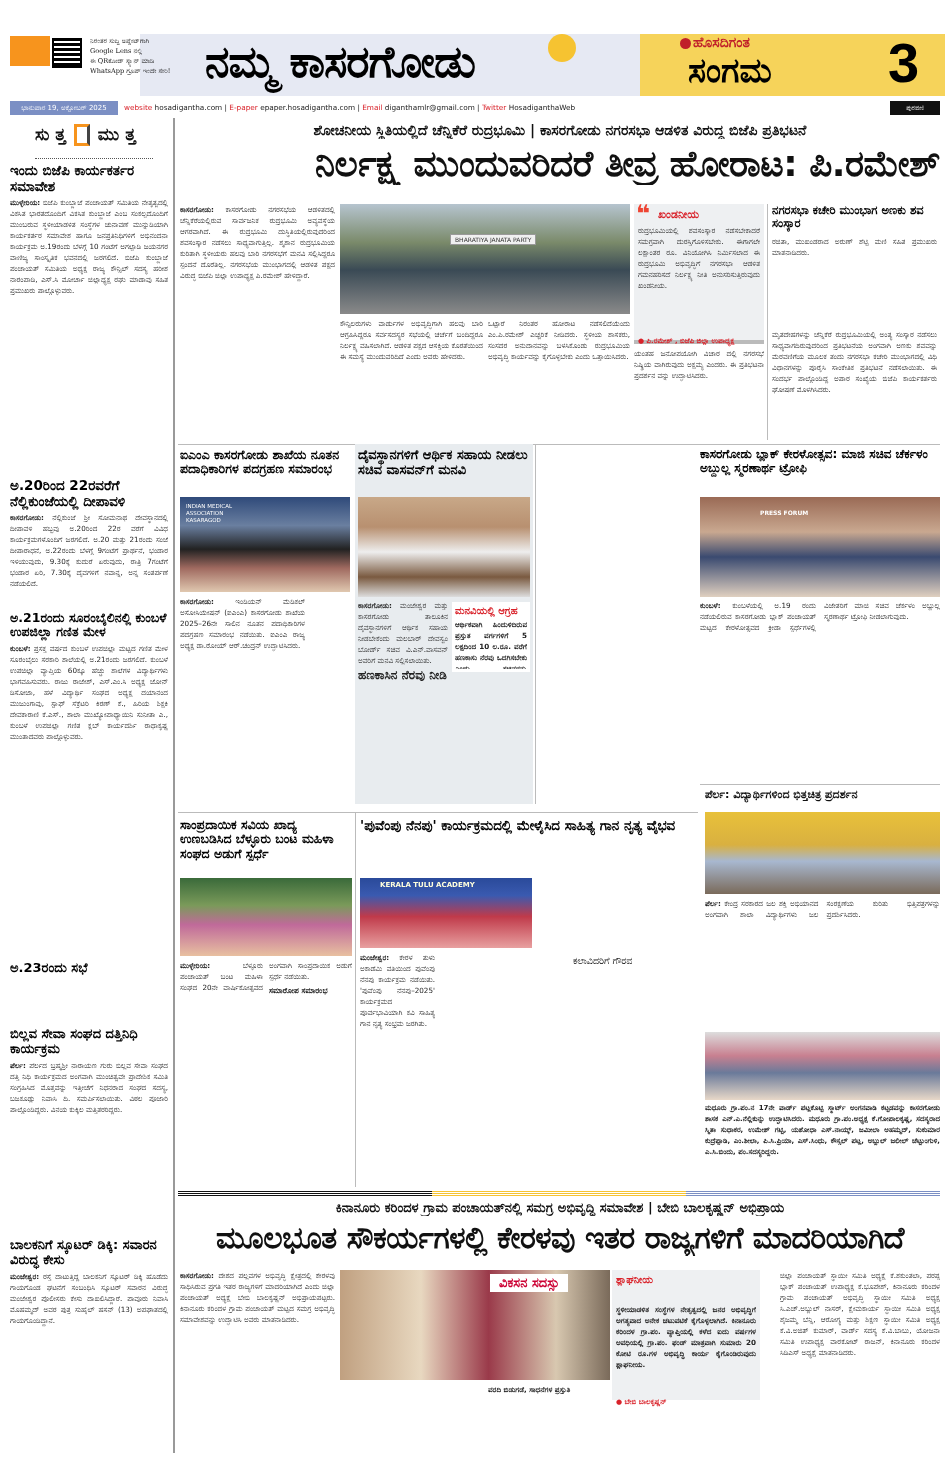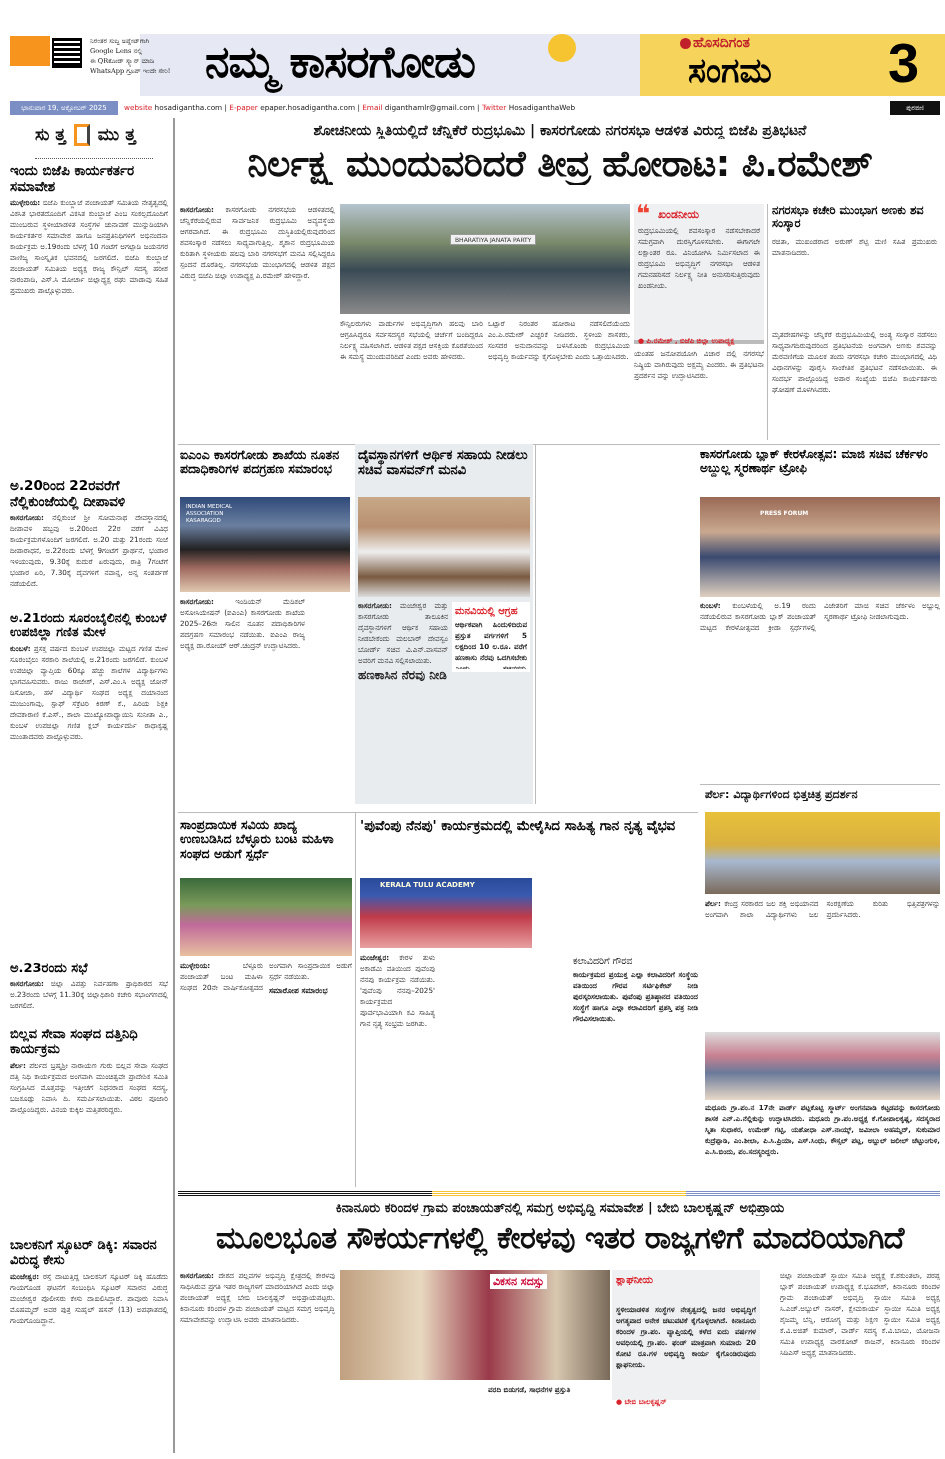--- a/index.html
+++ b/index.html
@@ -74,33 +74,32 @@
 <div class="abs" style="left:10px;top:478px;width:158px">
   <div class="head-kn" style="font-size:13.5px">ಅ.20ರಿಂದ 22ರವರೆಗೆ ನೆಲ್ಲಿಕುಂಜೆಯಲ್ಲಿ ದೀಪಾವಳಿ</div>
   <div class="body-text" style="height:85px;margin-top:3px"><span class="lead">ಕಾಸರಗೋಡು:</span> <span>ನೆಲ್ಲಿಕುಂಜೆ ಶ್ರೀ ಸೋಮನಾಥ ದೇವಸ್ಥಾನದಲ್ಲಿ ದೀಪಾವಳಿ ಹಬ್ಬವು ಅ.20ರಿಂದ 22ರ ವರೆಗೆ ವಿವಿಧ ಕಾರ್ಯಕ್ರಮಗಳೊಂದಿಗೆ ಜರಗಲಿದೆ. ಅ.20 ಮತ್ತು 21ರಂದು ಸಂಜೆ ದೀಪಾರಾಧನೆ, ಅ.22ರಂದು ಬೆಳಗ್ಗೆ 9ಗಂಟೆಗೆ ಪ್ರಾರ್ಥನೆ, ಭಂಡಾರ ಇಳಿಯುವುದು, 9.30ಕ್ಕೆ ಕುದುರೆ ಏರುವುದು, ರಾತ್ರಿ 7ಗಂಟೆಗೆ ಭಂಡಾರ ಏರಿ, 7.30ಕ್ಕೆ ದೈವಗಳಿಗೆ ನವಾನ್ನ, ಅನ್ನ ಸಂತರ್ಪಣೆ ನಡೆಯಲಿದೆ.</span></div>
 </div>
 <div class="abs" style="left:10px;top:611px;width:158px">
   <div class="head-kn" style="font-size:12.5px">ಅ.21ರಂದು ಸೂರಂಬೈಲಿನಲ್ಲಿ ಕುಂಬಳೆ ಉಪಜಿಲ್ಲಾ ಗಣಿತ ಮೇಳ</div>
   <div class="body-text" style="height:305px;margin-top:3px"><span class="lead">ಕುಂಬಳೆ:</span> <span>ಪ್ರಸಕ್ತ ವರ್ಷದ ಕುಂಬಳೆ ಉಪಜಿಲ್ಲಾ ಮಟ್ಟದ ಗಣಿತ ಮೇಳ ಸೂರಂಬೈಲು ಸರಕಾರಿ ಶಾಲೆಯಲ್ಲಿ ಅ.21ರಂದು ಜರಗಲಿದೆ. ಕುಂಬಳೆ ಉಪಜಿಲ್ಲಾ ವ್ಯಾಪ್ತಿಯ 60ಕ್ಕೂ ಹೆಚ್ಚು ಶಾಲೆಗಳ ವಿದ್ಯಾರ್ಥಿಗಳು ಭಾಗವಹಿಸುವರು. ರಾಜು ರಾಜೇಶ್, ಎಸ್.ಎಂ.ಸಿ ಅಧ್ಯಕ್ಷ ಜೋನ್ ಡಿಸೋಜಾ, ಹಳೆ ವಿದ್ಯಾರ್ಥಿ ಸಂಘದ ಅಧ್ಯಕ್ಷ ದಯಾನಂದ ಮುಜುಂಗಾವು, ಸ್ಟಾಫ್ ಸೆಕ್ರೆಟರಿ ಕಿರಣ್ ಕೆ., ಹಿರಿಯ ಶಿಕ್ಷಕಿ ದೇವಕಾರಾಣಿ ಕೆ.ಎಸ್., ಶಾಲಾ ಮುಖ್ಯೋಪಾಧ್ಯಾಯಿನಿ ಸುನೀತಾ ಎ., ಕುಂಬಳೆ ಉಪಜಿಲ್ಲಾ ಗಣಿತ ಕ್ಲಬ್ ಕಾರ್ಯದರ್ಶಿ ರಾಧಾಕೃಷ್ಣ ಮುಂತಾದವರು ಪಾಲ್ಗೊಳ್ಳುವರು.</span></div>
 </div>
 <div class="abs" style="left:10px;top:961px;width:158px">
   <div class="head-kn" style="font-size:13px">ಅ.23ರಂದು ಸಭೆ</div>
-  <div class="body-text" style="height:40px;margin-top:2px"><span class="lead">ಕಾಸರಗೋಡು:</span> <span>ಜಿಲ್ಲಾ ವಿಪತ್ತು ನಿರ್ವಹಣಾ ಪ್ರಾಧಿಕಾರದ ಸಭೆ ಅ.23ರಂದು ಬೆಳಗ್ಗೆ 11.30ಕ್ಕೆ ಜಿಲ್ಲಾಧಿಕಾರಿ ಕಚೇರಿ ಸಭಾಂಗಣದಲ್ಲಿ ಜರಗಲಿದೆ.</span></div>
 </div>
 <div class="abs" style="left:10px;top:1027px;width:158px">
   <div class="head-kn" style="font-size:13px">ಬಿಲ್ಲವ ಸೇವಾ ಸಂಘದ ದತ್ತಿನಿಧಿ ಕಾರ್ಯಕ್ರಮ</div>
   <div class="body-text" style="height:155px;margin-top:3px"><span class="lead">ಪೆರ್ಲ:</span> <span>ಪೆರ್ಲದ ಬ್ರಹ್ಮಶ್ರೀ ನಾರಾಯಣ ಗುರು ಬಿಲ್ಲವ ಸೇವಾ ಸಂಘದ ದತ್ತಿ ನಿಧಿ ಕಾರ್ಯಕ್ರಮದ ಅಂಗವಾಗಿ ಮುಂಚಿತ್ವವೇ ಪ್ರಾದೇಶಿಕ ಸಮಿತಿ ಸಂಗ್ರಹಿಸಿದ ಮೊತ್ತವನ್ನು ಇತ್ತೀಚೆಗೆ ನಿಧನರಾದ ಸಂಘದ ಸದಸ್ಯ, ಬಜಕೂಡ್ಲು ನಿವಾಸಿ ದಿ. ಸಮರ್ಪಿಸಲಾಯಿತು. ವಿಠಲ ಪೂಜಾರಿ ಪಾಲ್ಗೊಂಡಿದ್ದರು. ವಿನಯ ಕುಕ್ಕಿಲ ಮತ್ತಿತರರಿದ್ದರು.</span></div>
 </div>
 <div class="abs" style="left:10px;top:1238px;width:158px">
   <div class="head-kn" style="font-size:13px">ಬಾಲಕನಿಗೆ ಸ್ಕೂಟರ್ ಡಿಕ್ಕಿ: ಸವಾರನ ವಿರುದ್ಧ ಕೇಸು</div>
   <div class="body-text" style="height:170px;margin-top:3px"><span class="lead">ಮಂಜೇಶ್ವರ:</span> <span>ರಸ್ತೆ ದಾಟುತ್ತಿದ್ದ ಬಾಲಕನಿಗೆ ಸ್ಕೂಟರ್ ಡಿಕ್ಕಿ ಹೊಡೆದು ಗಾಯಗೊಂಡ ಘಟನೆಗೆ ಸಂಬಂಧಿಸಿ ಸ್ಕೂಟರ್ ಸವಾರನ ವಿರುದ್ಧ ಮಂಜೇಶ್ವರ ಪೊಲೀಸರು ಕೇಸು ದಾಖಲಿಸಿದ್ದಾರೆ. ಪಾವೂರು ನಿವಾಸಿ ಮೊಹಮ್ಮದ್ ಅವರ ಪುತ್ರ ಸುಹೈಲ್ ಹಸನ್ (13) ಅಪಘಾತದಲ್ಲಿ ಗಾಯಗೊಂಡಿದ್ದಾನೆ.</span></div>
 </div>
 
 <div class="abs" style="left:180px;top:122px;width:760px;text-align:center;font-size:14px;font-weight:bold;white-space:nowrap;overflow:hidden">ಶೋಚನೀಯ ಸ್ಥಿತಿಯಲ್ಲಿದೆ ಚೆನ್ನಿಕೆರೆ ರುದ್ರಭೂಮಿ | ಕಾಸರಗೋಡು ನಗರಸಭಾ ಆಡಳಿತ ವಿರುದ್ಧ ಬಿಜೆಪಿ ಪ್ರತಿಭಟನೆ</div>
-<div class="abs" style="left:180px;top:143px;width:760px;text-align:center;font-size:36px;font-weight:bold;white-space:nowrap;overflow:hidden;letter-spacing:-0.5px">ನಿರ್ಲಕ್ಷ್ಯ ಮುಂದುವರಿದರೆ ತೀವ್ರ ಹೋರಾಟ: ಪಿ.ರಮೇಶ್</div>
+<div class="abs" style="left:180px;top:143px;width:760px;text-align:right;font-size:36px;font-weight:bold;white-space:nowrap;overflow:hidden;letter-spacing:-0.5px">ನಿರ್ಲಕ್ಷ್ಯ ಮುಂದುವರಿದರೆ ತೀವ್ರ ಹೋರಾಟ: ಪಿ.ರಮೇಶ್</div>
 
 <div class="abs body-text" style="left:180px;top:204px;width:155px;height:236px"><span class="lead">ಕಾಸರಗೋಡು:</span> <span>ಕಾಸರಗೋಡು ನಗರಸಭೆಯ ಆಡಳಿತದಲ್ಲಿ ಚೆನ್ನಿಕೆರೆಯಲ್ಲಿರುವ ಸಾರ್ವಜನಿಕ ರುದ್ರಭೂಮಿ ಅವ್ಯವಸ್ಥೆಯ ಆಗರವಾಗಿದೆ. ಈ ರುದ್ರಭೂಮಿ ದುಸ್ಥಿತಿಯಲ್ಲಿರುವುದರಿಂದ ಶವಸಂಸ್ಕಾರ ನಡೆಸಲು ಸಾಧ್ಯವಾಗುತ್ತಿಲ್ಲ. ಶ್ಮಶಾನ ರುದ್ರಭೂಮಿಯ ಕುರಿತಾಗಿ ಸ್ಥಳೀಯರು ಹಲವು ಬಾರಿ ನಗರಸಭೆಗೆ ಮನವಿ ಸಲ್ಲಿಸಿದ್ದರೂ ಸ್ಪಂದನೆ ದೊರೆತಿಲ್ಲ. ನಗರಸಭೆಯ ಮುಂಭಾಗದಲ್ಲಿ ಆಡಳಿತ ಪಕ್ಷದ ವಿರುದ್ಧ ಬಿಜೆಪಿ ಜಿಲ್ಲಾ ಉಪಾಧ್ಯಕ್ಷ ಪಿ.ರಮೇಶ್ ಹೇಳಿದ್ದಾರೆ.</span></div>
 <div class="abs photo" style="left:340px;top:204px;width:290px;height:110px;background:linear-gradient(180deg,#b6c4cf 0%,#7a8a6a 35%,#3a4a55 60%,#8a8a8a 100%)">
   <div style="position:absolute;left:110px;top:30px;background:#f0f0f0;color:#333;font-size:6px;padding:1px 4px;border:1px solid #999">BHARATIYA JANATA PARTY</div>
 </div>
 <div class="abs body-text" style="left:340px;top:318px;width:143px;height:122px">ಕೌನ್ಸಿಲರುಗಳು ವಾರ್ಡುಗಳ ಅಭಿವೃದ್ಧಿಗಾಗಿ ಹಲವು ಬಾರಿ ಆಗ್ರಹಿಸಿದ್ದರೂ ಸರ್ವಸದಸ್ಯರ ಸಭೆಯಲ್ಲಿ ಚರ್ಚೆಗೆ ಬಂದಿದ್ದರೂ ನಿರ್ಲಕ್ಷ್ಯ ವಹಿಸಲಾಗಿದೆ. ಆಡಳಿತ ಪಕ್ಷದ ಆಸಕ್ತಿಯ ಕೊರತೆಯಿಂದ ಈ ಸಮಸ್ಯೆ ಮುಂದುವರಿದಿದೆ ಎಂದು ಅವರು ಹೇಳಿದರು.</div>
 <div class="abs body-text" style="left:488px;top:318px;width:142px;height:122px">ಒಟ್ಟಾರೆ ನಿರಂತರ ಹೋರಾಟ ನಡೆಸಲಿದೆಯೆಂದು ಎಂ.ಪಿ.ರಮೇಶ್ ಎಚ್ಚರಿಕೆ ನೀಡಿದರು. ಸ್ಥಳೀಯ ಶಾಸಕರು, ಸಂಸದರ ಅನುದಾನವನ್ನು ಬಳಸಿಕೊಂಡು ರುದ್ರಭೂಮಿಯ ಅಭಿವೃದ್ಧಿ ಕಾರ್ಯವನ್ನು ಕೈಗೊಳ್ಳಬೇಕು ಎಂದು ಒತ್ತಾಯಿಸಿದರು.</div>
 
 <div class="abs" style="left:634px;top:204px;width:130px;height:140px;background:#eef0f2;border-bottom:4px solid #bbb;padding:4px">
   <div style="font-size:11px;font-weight:bold;color:#d9222a;margin-left:20px"><span style="position:absolute;left:2px;top:0;font-size:24px;color:#e43;line-height:20px">❝</span><span>ಖಂಡನೀಯ</span></div>
@@ -181,33 +180,32 @@
 
 <div class="abs" style="left:360px;top:818px;width:340px">
   <div class="head-kn" style="font-size:13.5px">'ಪುವೆಂಪು ನೆನಪು' ಕಾರ್ಯಕ್ರಮದಲ್ಲಿ ಮೇಳೈಸಿದ ಸಾಹಿತ್ಯ ಗಾನ ನೃತ್ಯ ವೈಭವ</div>
 </div>
 <div class="abs photo" style="left:360px;top:878px;width:172px;height:70px;background:linear-gradient(180deg,#2a4a9a 0%,#3a5ab0 25%,#c03a4a 55%,#e8a0a0 100%)">
   <div style="position:absolute;left:20px;top:3px;color:#ffd;font-size:7px;font-weight:bold">KERALA TULU ACADEMY</div>
 </div>
 <div class="abs body-text" style="left:360px;top:952px;width:75px;height:232px"><span class="lead">ಮಂಜೇಶ್ವರ:</span> <span>ಕೇರಳ ತುಳು ಅಕಾಡೆಮಿ ವತಿಯಿಂದ ಪುವೆಂಪು ನೆನಪು ಕಾರ್ಯಕ್ರಮ ನಡೆಯಿತು. 'ಪುವೆಂಪು ನೆನಪು–2025' ಕಾರ್ಯಕ್ರಮದ ಪೂರ್ವಭಾವಿಯಾಗಿ ಕವಿ ಸಾಹಿತ್ಯ ಗಾನ ನೃತ್ಯ ಸಂಭ್ರಮ ಜರಗಿತು.</span></div>
 <div class="abs" style="left:573px;top:955px;width:125px">
   <div style="font-size:9.5px;font-weight:normal">ಕಲಾವಿದರಿಗೆ ಗೌರವ</div>
-  <div class="body-text" style="font-weight:bold;height:55px;margin-top:2px">ಕಾರ್ಯಕ್ರಮದ ಪ್ರಯುಕ್ತ ಎಲ್ಲಾ ಕಲಾವಿದರಿಗೆ ಸಂಸ್ಥೆಯ ವತಿಯಿಂದ ಗೌರವ ಸರ್ಟಿಫಿಕೇಟ್ ನೀಡಿ ಪುರಸ್ಕರಿಸಲಾಯಿತು. ಪುವೆಂಪು ಪ್ರತಿಷ್ಠಾನದ ವತಿಯಿಂದ ಸಂಸ್ಥೆಗೆ ಹಾಗೂ ಎಲ್ಲಾ ಕಲಾವಿದರಿಗೆ ಪ್ರಶಸ್ತಿ ಪತ್ರ ನೀಡಿ ಗೌರವಿಸಲಾಯಿತು.</div>
 </div>
 
 <div class="abs triband" style="left:178px;top:1190px;width:762px">
   <div style="background:repeating-linear-gradient(0deg,#111 0 1px,#fff 1px 2px)"></div>
   <div style="background:repeating-linear-gradient(0deg,#f6c331 0 1px,#fff 1px 2px)"></div>
   <div style="background:repeating-linear-gradient(0deg,#7b8fc4 0 1px,#fff 1px 2px)"></div>
 </div>
 <div class="abs" style="left:180px;top:1200px;width:760px;text-align:center;font-size:13px;font-weight:bold;white-space:nowrap;overflow:hidden">ಕಿನಾನೂರು ಕರಿಂದಳ ಗ್ರಾಮ ಪಂಚಾಯತ್‌ನಲ್ಲಿ ಸಮಗ್ರ ಅಭಿವೃದ್ಧಿ ಸಮಾವೇಶ | ಬೇಬಿ ಬಾಲಕೃಷ್ಣನ್ ಅಭಿಪ್ರಾಯ</div>
 <div class="abs" style="left:180px;top:1220px;width:760px;text-align:center;font-size:30px;font-weight:bold;white-space:nowrap;overflow:hidden;letter-spacing:-0.5px">ಮೂಲಭೂತ ಸೌಕರ್ಯಗಳಲ್ಲಿ ಕೇರಳವು ಇತರ ರಾಜ್ಯಗಳಿಗೆ ಮಾದರಿಯಾಗಿದೆ</div>
 <div class="abs body-text" style="left:180px;top:1270px;width:155px;height:180px"><span class="lead">ಕಾಸರಗೋಡು:</span> <span>ದೇಶದ ಪಲ್ಲವಗಳ ಅಭಿವೃದ್ಧಿ ಕ್ಷೇತ್ರದಲ್ಲಿ ಕೇರಳವು ಸಾಧಿಸಿರುವ ಪ್ರಗತಿ ಇತರ ರಾಜ್ಯಗಳಿಗೆ ಮಾದರಿಯಾಗಿದೆ ಎಂದು ಜಿಲ್ಲಾ ಪಂಚಾಯತ್ ಅಧ್ಯಕ್ಷೆ ಬೇಬಿ ಬಾಲಕೃಷ್ಣನ್ ಅಭಿಪ್ರಾಯಪಟ್ಟರು. ಕಿನಾನೂರು ಕರಿಂದಳ ಗ್ರಾಮ ಪಂಚಾಯತ್ ಮಟ್ಟದ ಸಮಗ್ರ ಅಭಿವೃದ್ಧಿ ಸಮಾವೇಶವನ್ನು ಉದ್ಘಾಟಿಸಿ ಅವರು ಮಾತನಾಡಿದರು.</span></div>
 <div class="abs photo" style="left:340px;top:1270px;width:270px;height:110px;background:linear-gradient(90deg,#c0a080 0%,#e8d8c0 30%,#9a3a4a 55%,#d8c8b0 80%,#7a6a5a 100%)">
-  <div style="position:absolute;left:150px;top:4px;background:#fff;color:#c03;font-size:11px;font-weight:bold;padding:1px 3px">ವಿಕಸನ ಸದಸ್ಸು</div>
+  <div style="position:absolute;left:150px;top:4px;background:#fff;color:#c03;font-size:13px;font-weight:bold;padding:1px 9px">ವಿಕಸನ ಸದಸ್ಸು</div>
 </div>
 <div class="abs body-text" style="left:488px;top:1384px;width:120px;height:68px;font-weight:bold">ವರದಿ ಬಿಡುಗಡೆ, ಸಾಧನೆಗಳ ಪ್ರಸ್ತುತಿ</div>
 <div class="abs body-text" style="left:340px;top:1384px;width:145px;height:68px"></div>
 <div class="abs" style="left:612px;top:1270px;width:148px;background:#eef0f2;padding:4px;height:130px">
   <div style="font-size:10px;font-weight:bold;color:#d9222a">ಶ್ಲಾಘನೀಯ</div>
   <div class="body-text" style="font-weight:bold;height:94px;margin-top:18px">ಸ್ಥಳೀಯಾಡಳಿತ ಸಂಸ್ಥೆಗಳ ನೇತೃತ್ವದಲ್ಲಿ ಜನರ ಅಭಿವೃದ್ಧಿಗೆ ಅಗತ್ಯವಾದ ಅನೇಕ ಚಟುವಟಿಕೆ ಕೈಗೊಳ್ಳಲಾಗಿದೆ. ಕಿನಾನೂರು ಕರಿಂದಳ ಗ್ರಾ.ಪಂ. ವ್ಯಾಪ್ತಿಯಲ್ಲಿ ಕಳೆದ ಐದು ವರ್ಷಗಳ ಅವಧಿಯಲ್ಲಿ ಗ್ರಾ.ಪಂ. ಫಂಡ್ ಮಾತ್ರವಾಗಿ ಸುಮಾರು 20 ಕೋಟಿ ರೂ.ಗಳ ಅಭಿವೃದ್ಧಿ ಕಾರ್ಯ ಕೈಗೊಂಡಿರುವುದು ಶ್ಲಾಘನೀಯ.</div>
   <div style="font-size:7px;color:#d9222a;font-weight:bold">● <span>ಬೇಬಿ ಬಾಲಕೃಷ್ಣನ್</span></div>
 </div>
 <div class="abs body-text" style="left:612px;top:1404px;width:148px;height:48px"></div>
 <div class="abs body-text" style="left:780px;top:1270px;width:160px;height:182px">ಜಿಲ್ಲಾ ಪಂಚಾಯತ್ ಸ್ಥಾಯೀ ಸಮಿತಿ ಅಧ್ಯಕ್ಷೆ ಕೆ.ಶಕುಂತಲಾ, ಪರಪ್ಪ ಬ್ಲಾಕ್ ಪಂಚಾಯತ್ ಉಪಾಧ್ಯಕ್ಷ ಕೆ.ಭೂಪೇಶ್, ಕಿನಾನೂರು ಕರಿಂದಳ ಗ್ರಾಮ ಪಂಚಾಯತ್ ಅಭಿವೃದ್ಧಿ ಸ್ಥಾಯೀ ಸಮಿತಿ ಅಧ್ಯಕ್ಷ ಸಿ.ಎಚ್.ಅಬ್ದುಲ್ ನಾಸರ್, ಕ್ಷೇಮಕಾರ್ಯ ಸ್ಥಾಯೀ ಸಮಿತಿ ಅಧ್ಯಕ್ಷ ಶೈಜಮ್ಮ ಬೆನ್ನಿ, ಆರೋಗ್ಯ ಮತ್ತು ಶಿಕ್ಷಣ ಸ್ಥಾಯೀ ಸಮಿತಿ ಅಧ್ಯಕ್ಷ ಕೆ.ವಿ.ಅಜಿತ್ ಕುಮಾರ್, ವಾರ್ಡ್ ಸದಸ್ಯ ಕೆ.ವಿ.ಬಾಬು, ಯೋಜನಾ ಸಮಿತಿ ಉಪಾಧ್ಯಕ್ಷ ವಾರಕೋಟ್ ರಾಜನ್, ಕಿನಾನೂರು ಕರಿಂದಳ ಸಿಡಿಎಸ್ ಅಧ್ಯಕ್ಷೆ ಮಾತನಾಡಿದರು.</div>

